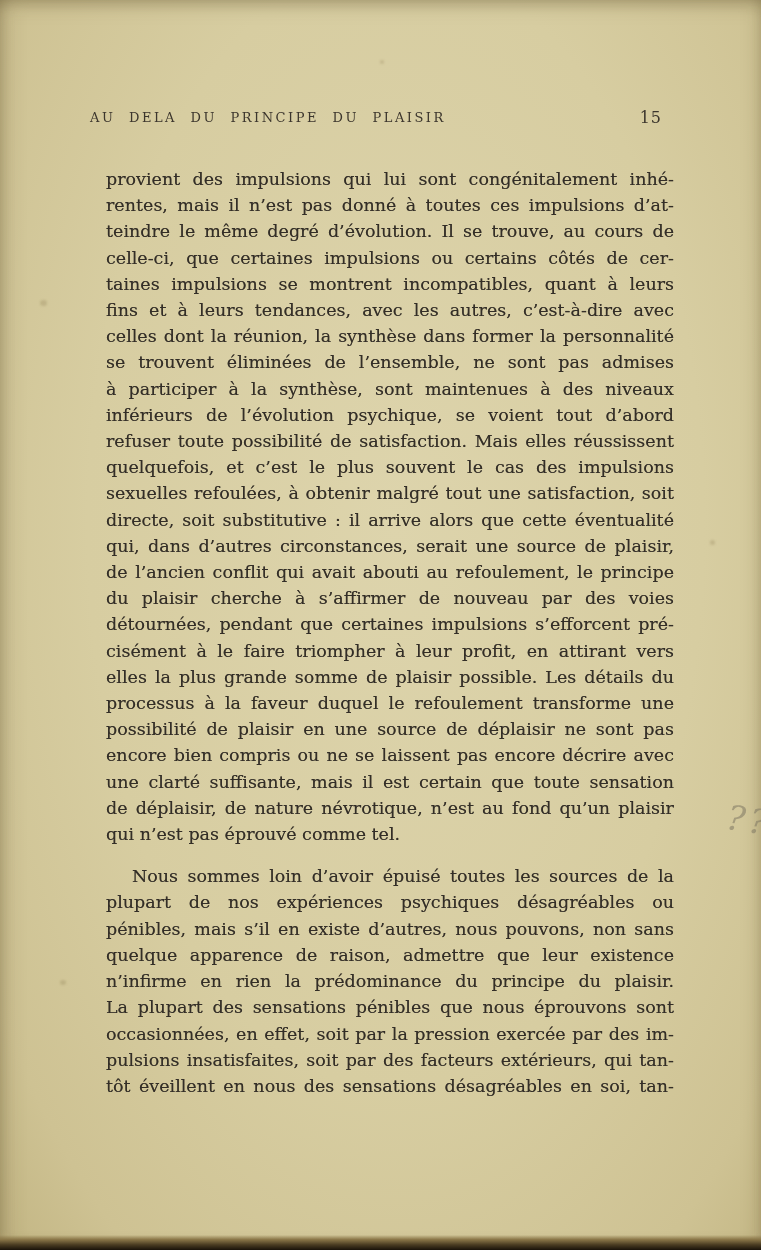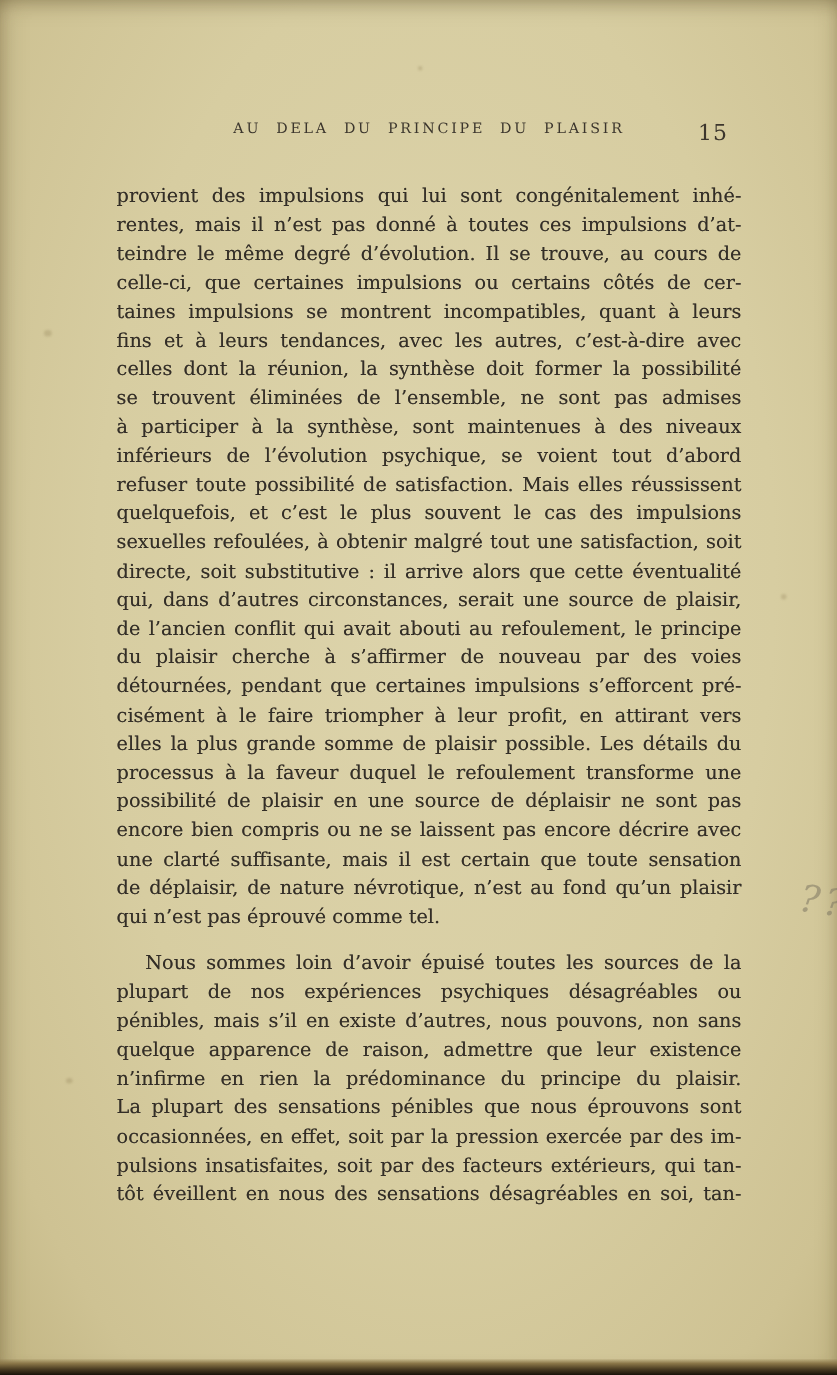--- a/index.html
+++ b/index.html
@@ -25,31 +25,31 @@
   }
   .header-row {
     position: absolute;
     top: 110px;
     left: 90px;
     width: 600px;
     height: 22px;
   }
   .running-title {
     display: block;
-    text-align: center;
+    text-align: left;
     font-size: 13px;
     letter-spacing: 2.5px;
     word-spacing: 7px;
     color: #3c362d;
   }
   .page-number {
     position: absolute;
     right: 28px;
     top: -2px;
-    font-size: 20px;
+    font-size: 16px;
     letter-spacing: 1px;
     color: #3c362d;
   }
   .page-body {
     position: absolute;
     top: 150px;
     left: 90px;
     width: 600px;
   }
   .paragraph {
@@ -115,21 +115,21 @@
   </div>
 
   <div class="page-body">
       <div class="paragraph">
         <div class="line">provient des impulsions qui lui sont congénitalement inhé-</div>
         <div class="line">rentes, mais il n’est pas donné à toutes ces impulsions d’at-</div>
         <div class="line">teindre le même degré d’évolution. Il se trouve, au cours de</div>
         <div class="line">celle-ci, que certaines impulsions ou certains côtés de cer-</div>
         <div class="line">taines impulsions se montrent incompatibles, quant à leurs</div>
         <div class="line">fins et à leurs tendances, avec les autres, c’est-à-dire avec</div>
-        <div class="line">celles dont la réunion, la synthèse doit former la possibilité</div>
+        <div class="line">celles dont la réunion, la synthèse dans former la personnalité</div>
         <div class="line">se trouvent éliminées de l’ensemble, ne sont pas admises</div>
         <div class="line">à participer à la synthèse, sont maintenues à des niveaux</div>
         <div class="line">inférieurs de l’évolution psychique, se voient tout d’abord</div>
         <div class="line">refuser toute possibilité de satisfaction. Mais elles réussissent</div>
         <div class="line">quelquefois, et c’est le plus souvent le cas des impulsions</div>
         <div class="line">sexuelles refoulées, à obtenir malgré tout une satisfaction, soit</div>
         <div class="line">directe, soit substitutive : il arrive alors que cette éventualité</div>
         <div class="line">qui, dans d’autres circonstances, serait une source de plaisir,</div>
         <div class="line">de l’ancien conflit qui avait abouti au refoulement, le principe</div>
         <div class="line">du plaisir cherche à s’affirmer de nouveau par des voies</div>

